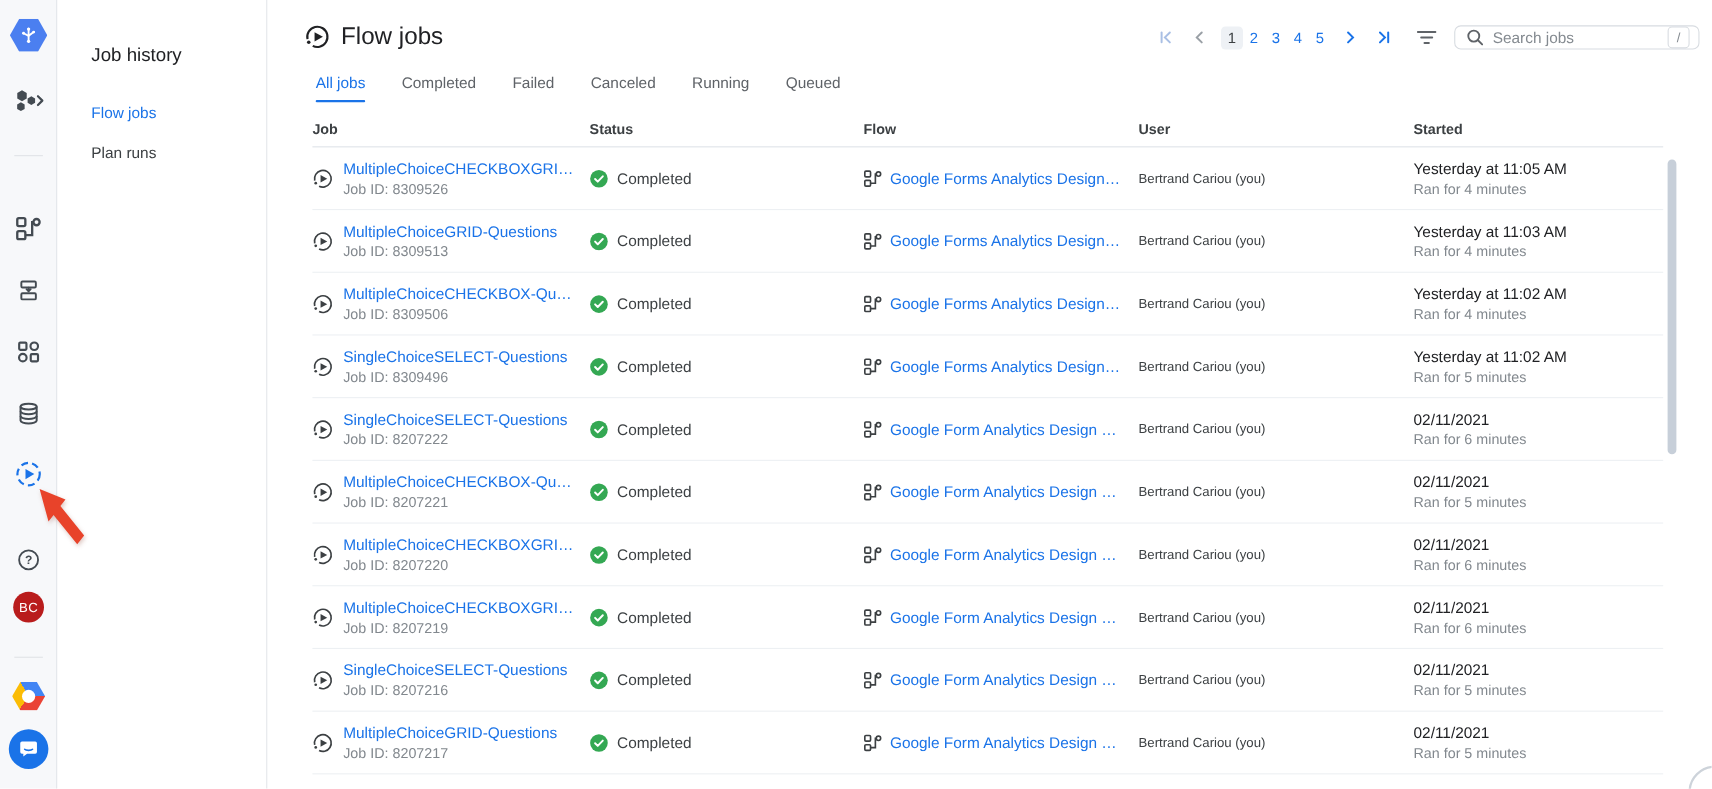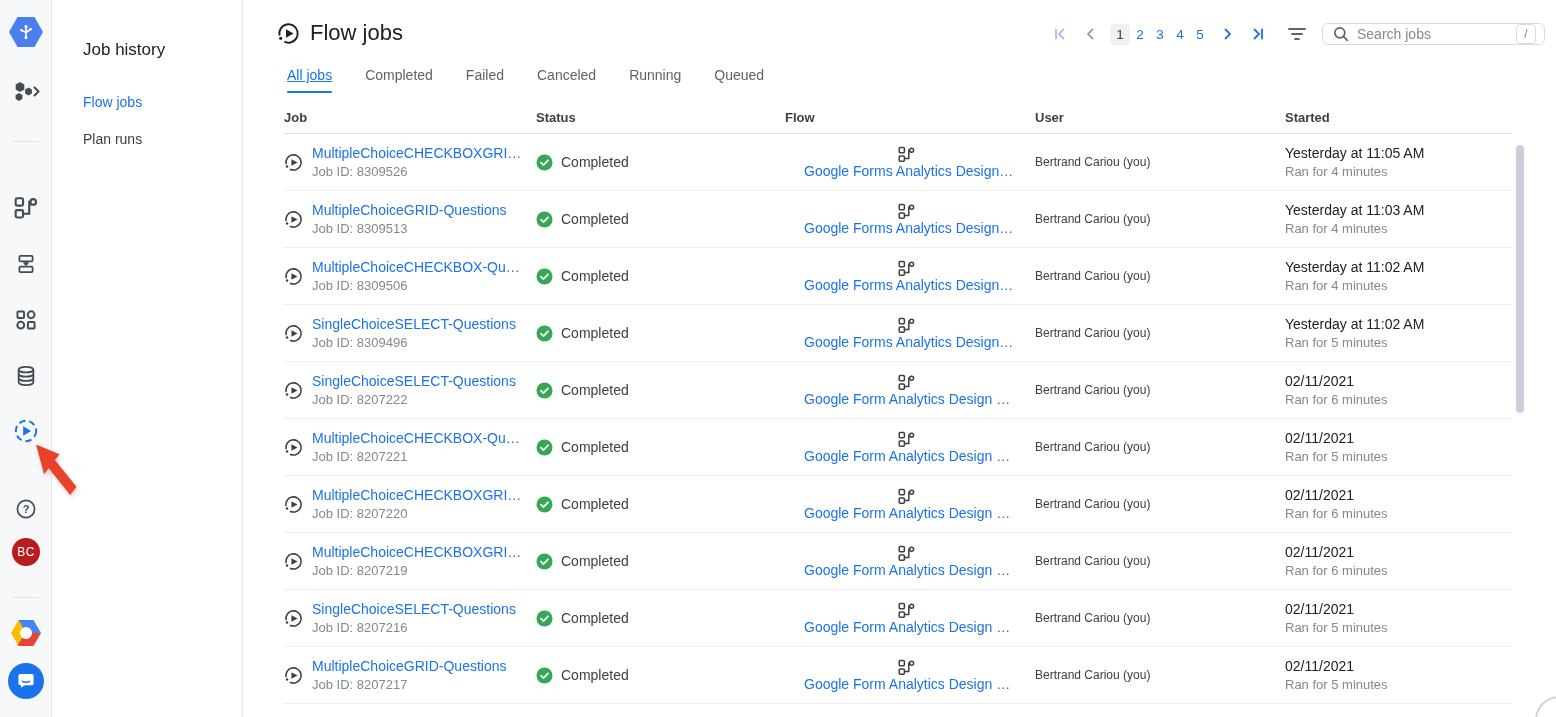--- a/index.html
+++ b/index.html
@@ -77,37 +77,37 @@
     font-family:"Liberation Sans", sans-serif; margin-left:8px; background:transparent;
   }
   .searchbox input::placeholder { color:#848a90; }
   .slash-badge {
     width:20px; height:20px; border:1px solid #d8dce1; border-radius:4px;
     color:#848a90; font-size:12px; display:flex; align-items:center; justify-content:center;
   }
   
   .tabs { display:flex; gap:33px; padding-left:43px; margin-top:21px; }
   .tab { font-size:14px; color:#5f6368; padding-bottom:10px; cursor:pointer; position:relative; }
-  .tab.active { color:#1a73e8;text-decoration:underline; }
+  .tab.active { color:#1a73e8; }
   .tab.active::after { content:""; position:absolute; left:0; right:0; bottom:0; height:2px; background:#1a73e8; border-radius:1px; }
   
   .table { margin-left:40px; width:1228px; }
   .grid-row { display:grid; grid-template-columns:252px 249px 250px 250px 1fr; align-items:center; }
   .thead { height:32px; border-bottom:1px solid #dfe3e8; margin-top:9px; }
   .th { font-size:13px; font-weight:700; color:#3c4043; }
   .row { height:57px; border-bottom:1px solid #edf0f3; }
   .cell { min-width:0; }
   .job-cell { display:flex; align-items:center; }
   .job-icon { width:19px; height:19px; color:#3c4043; flex:0 0 19px; margin-right:9px; }
   .job-name { font-size:14px; color:#1a73e8; text-decoration:none; cursor:pointer; white-space:nowrap; overflow:hidden; text-overflow:ellipsis; display:block; max-width:210px; }
   .job-id { font-size:13px; color:#82888e; margin-top:3px; }
   .status-cell { display:flex; align-items:center; }
   .status-icon { width:17px; height:17px; margin-right:8px; flex:0 0 17px; }
   .status-text { font-size:14px; color:#3c4043; }
-  .flow-cell { display:flex; align-items:center;flex-direction:column; }
+  .flow-cell { display:flex; align-items:center; }
   .flow-icon { width:17px; height:17px; color:#3c4043; margin-right:7px; flex:0 0 17px; }
   .flow-link { font-size:14px; color:#1a73e8; text-decoration:none; cursor:pointer; white-space:nowrap; overflow:hidden; text-overflow:ellipsis; max-width:212px; display:block; }
   .user-cell { font-size:12px; color:#3c4043; }
   .started-main { font-size:14px; color:#202124; }
   .started-sub { font-size:13px; color:#82888e; margin-top:3px; }
   
   .scroll-thumb { position:absolute; left:1516px; top:145px; width:8px; height:268px; background:#c7cfd9; border-radius:4px; z-index:4; }
   
   .corner-fab { position:absolute; right:-27px; bottom:-27px; width:48px; height:48px; border-radius:50%; background:#fff; border:2px solid #cdd3da; z-index:6; }
   svg { display:block; }

